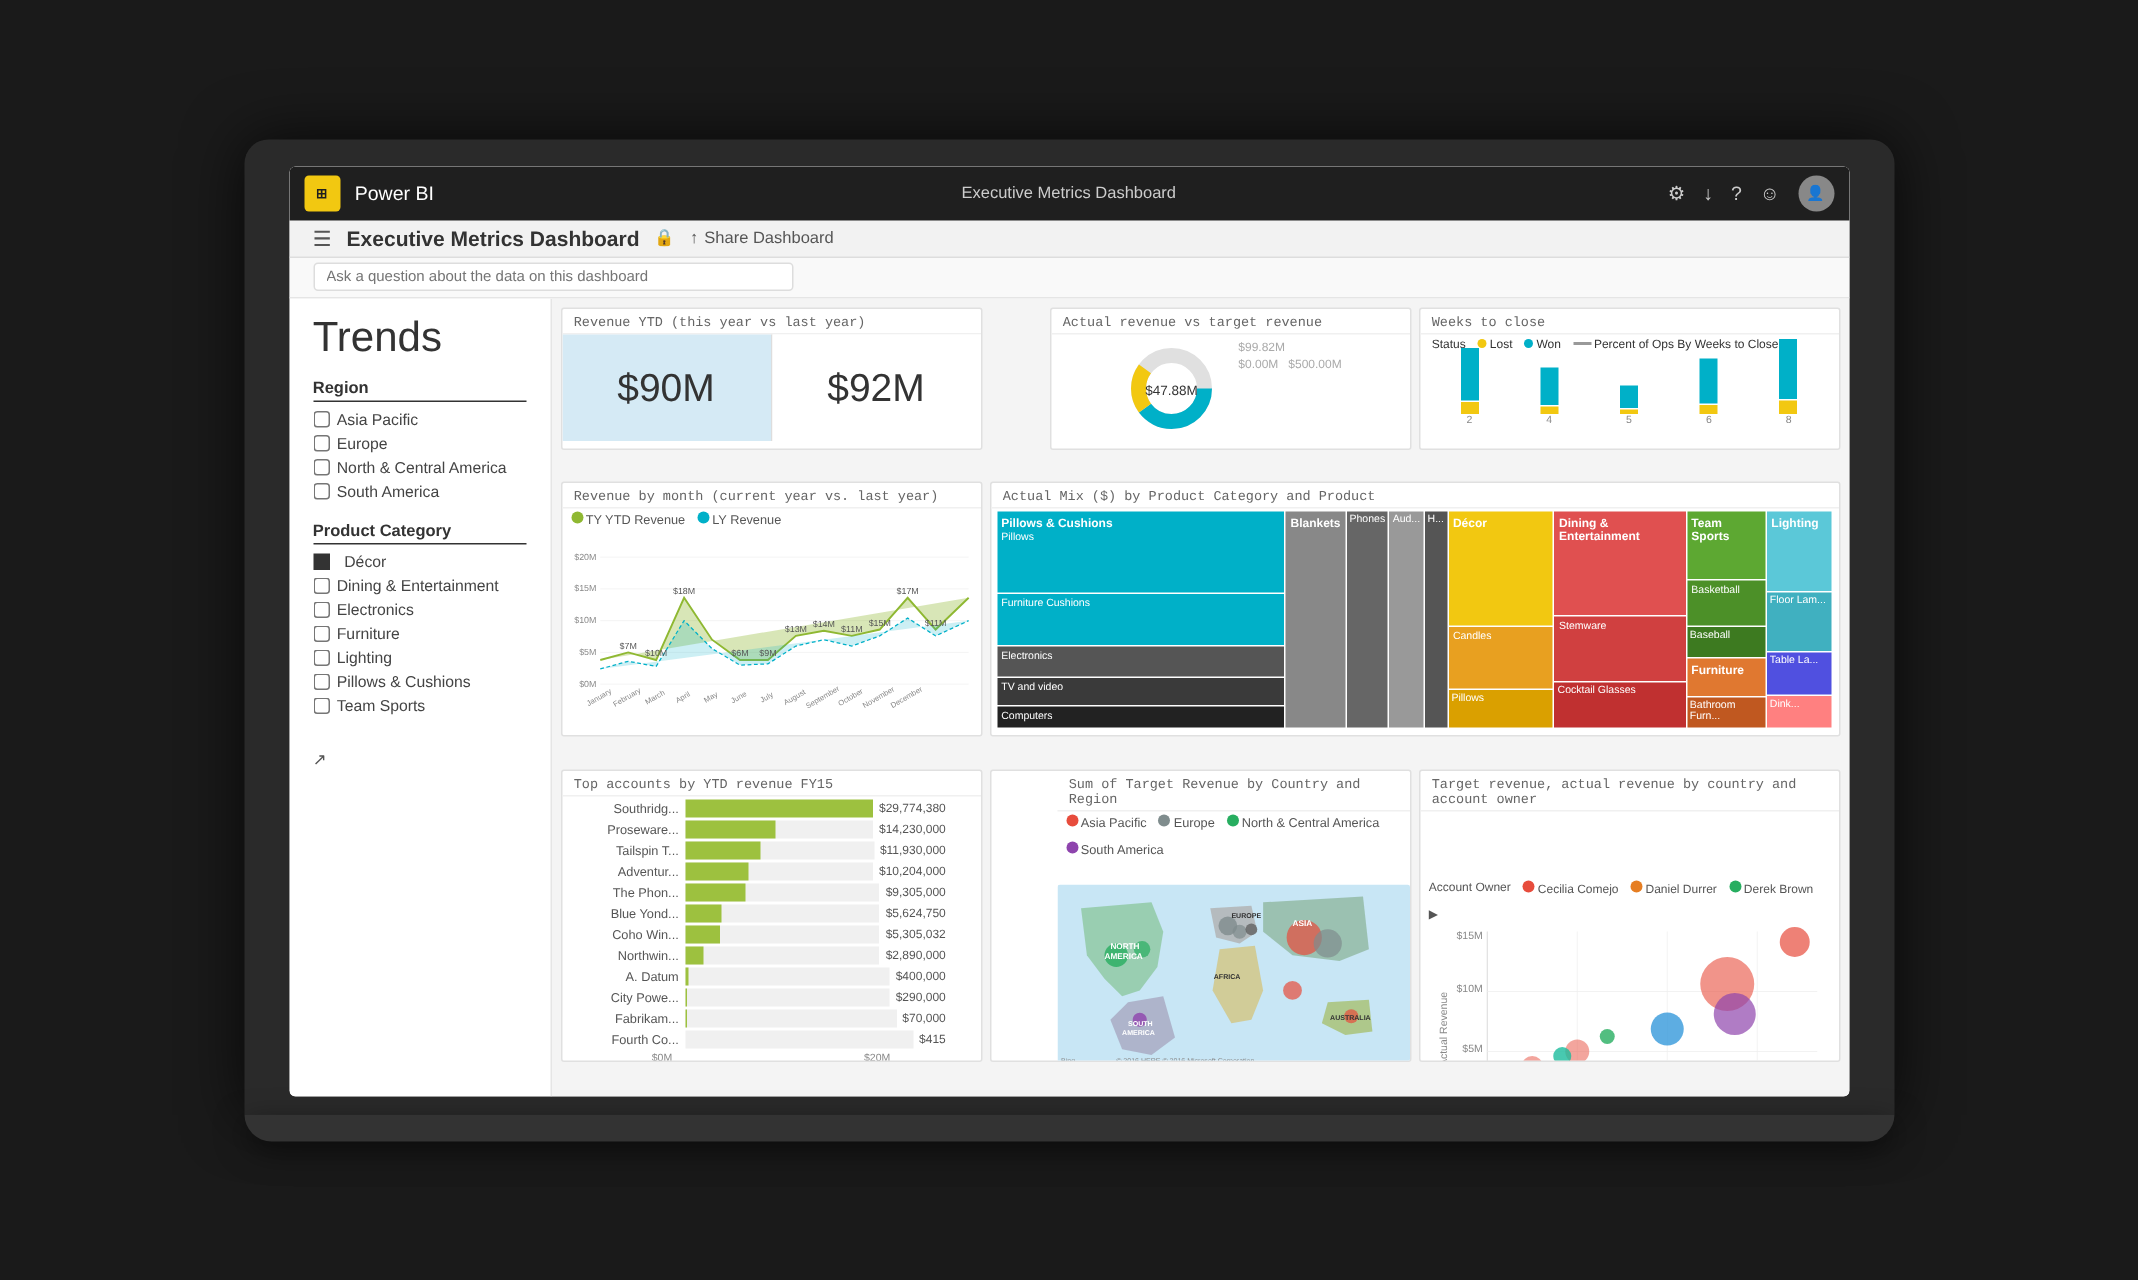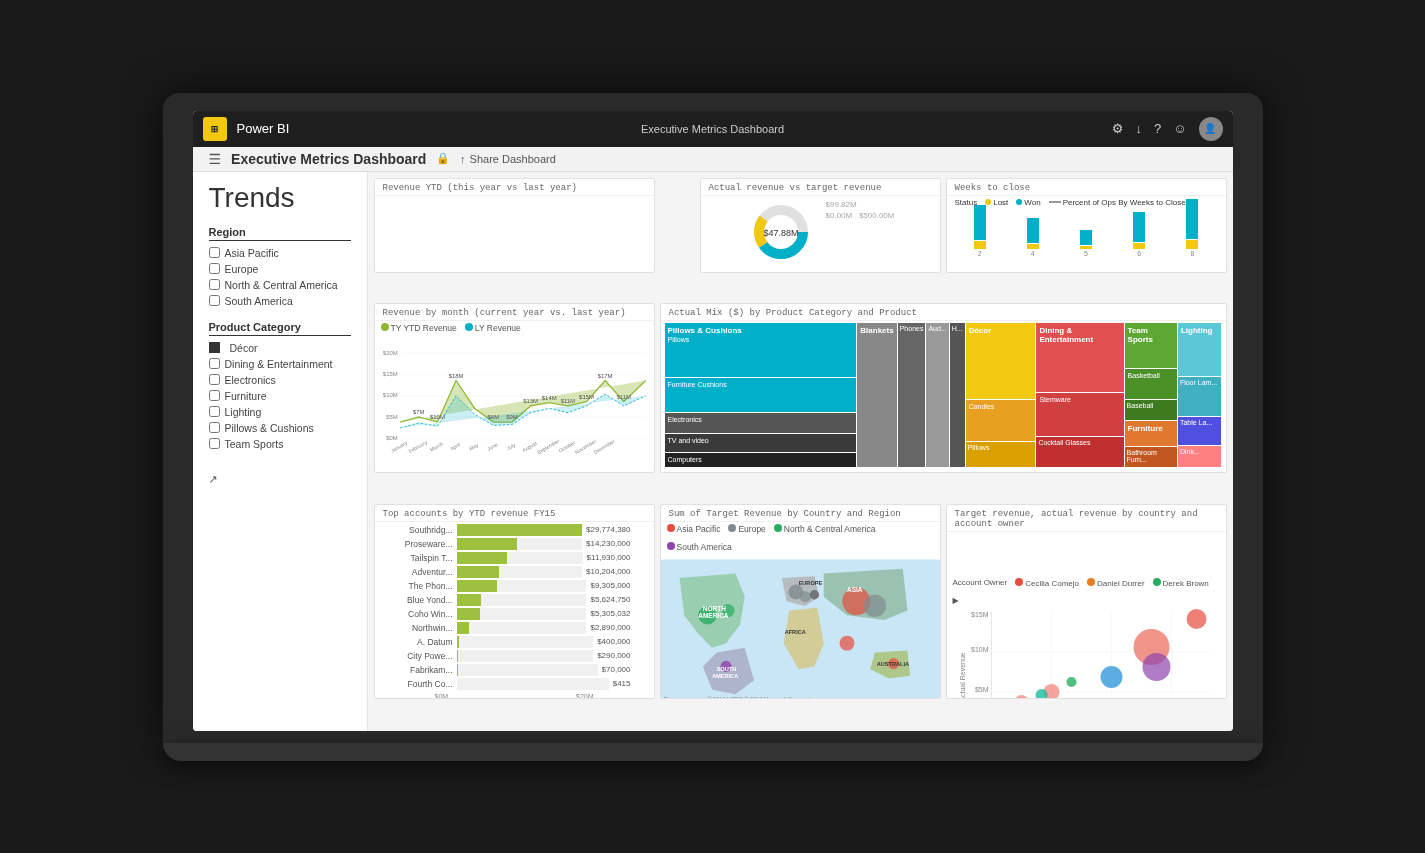--- a/index.html
+++ b/index.html
@@ -392,20 +392,23 @@
         <div class="subheader">
           <span class="hamburger">☰</span>
           <span class="page-title">Executive Metrics Dashboard</span>
           <span class="lock-icon">🔒</span>
           <div class="share-btn">
             <span>↑</span>
             <span>Share Dashboard</span>
           </div>
         </div>
 
+        <div class="qa-bar">
+          <input class="qa-input" type="text" placeholder="Ask a question about the data on this dashboard" style="">
+        </div>
 
         <div class="main-layout">
 
           <div class="sidebar">
             <div class="sidebar-trends">Trends</div>
 
             <div class="sidebar-section-title">Region</div>
             <div class="sidebar-filter-item">
               <input type="checkbox" style="">
               <span>Asia Pacific</span>
@@ -457,20 +460,25 @@
 
             <div style="position:relative; height:30px;">
               <span style="position:absolute; bottom:0; left:0; font-size:11px; color:#555;">↗</span>
             </div>
           </div>
 
           <div class="dashboard">
 
             <div class="tile tile-revenue-ytd" style="height:95px;">
               <div class="tile-header">Revenue YTD (this year vs last year)</div>
+              <div style="display:flex; height:calc(100% - 22px);">
+                <div class="revenue-box light-bg">$90M</div>
+                <div class="revenue-divider"></div>
+                <div class="revenue-box white-bg">$92M</div>
+              </div>
             </div>
 
             <div class="tile tile-donut" style="height:95px;margin-left:40px;">
               <div class="tile-header">Actual revenue vs target revenue</div>
               <div class="donut-container">
                 <svg width="80" height="65" viewBox="0 0 80 65">
 
                   <circle cx="35" cy="32" r="22" fill="none" stroke="#e0e0e0" stroke-width="10"></circle>
                   <circle cx="35" cy="32" r="22" fill="none" stroke="#00b0c8" stroke-width="10" stroke-dasharray="55 83" stroke-dashoffset="0"></circle>
                   <circle cx="35" cy="32" r="22" fill="none" stroke="#f2c811" stroke-width="10" stroke-dasharray="28 110" stroke-dashoffset="-55"></circle>
@@ -711,21 +719,21 @@
                   </div>
                   <div class="bar-value">$415</div>
                 </div>
               </div>
               <div style="display:flex; justify-content:space-between; padding:1px 60px 1px 60px; font-size:7px; color:#888;">
                 <span>$0M</span>
                 <span>$20M</span>
               </div>
             </div>
 
-            <div class="tile tile-map" style="height:195px;">
+            <div class="tile tile-map" style="height:195px;padding-left:44px;">
               <div class="tile-header">Sum of Target Revenue by Country and Region</div>
               <div class="legend">
                 <span><span class="legend-dot" style="background:#e74c3c;"></span>Asia Pacific</span>
                 <span><span class="legend-dot" style="background:#7f8c8d;"></span>Europe</span>
                 <span><span class="legend-dot" style="background:#27ae60;"></span>North &amp; Central America</span>
                 <span><span class="legend-dot" style="background:#8e44ad;"></span>South America</span>
               </div>
               
               <svg width="100%" height="155" viewBox="0 0 300 155">
 

